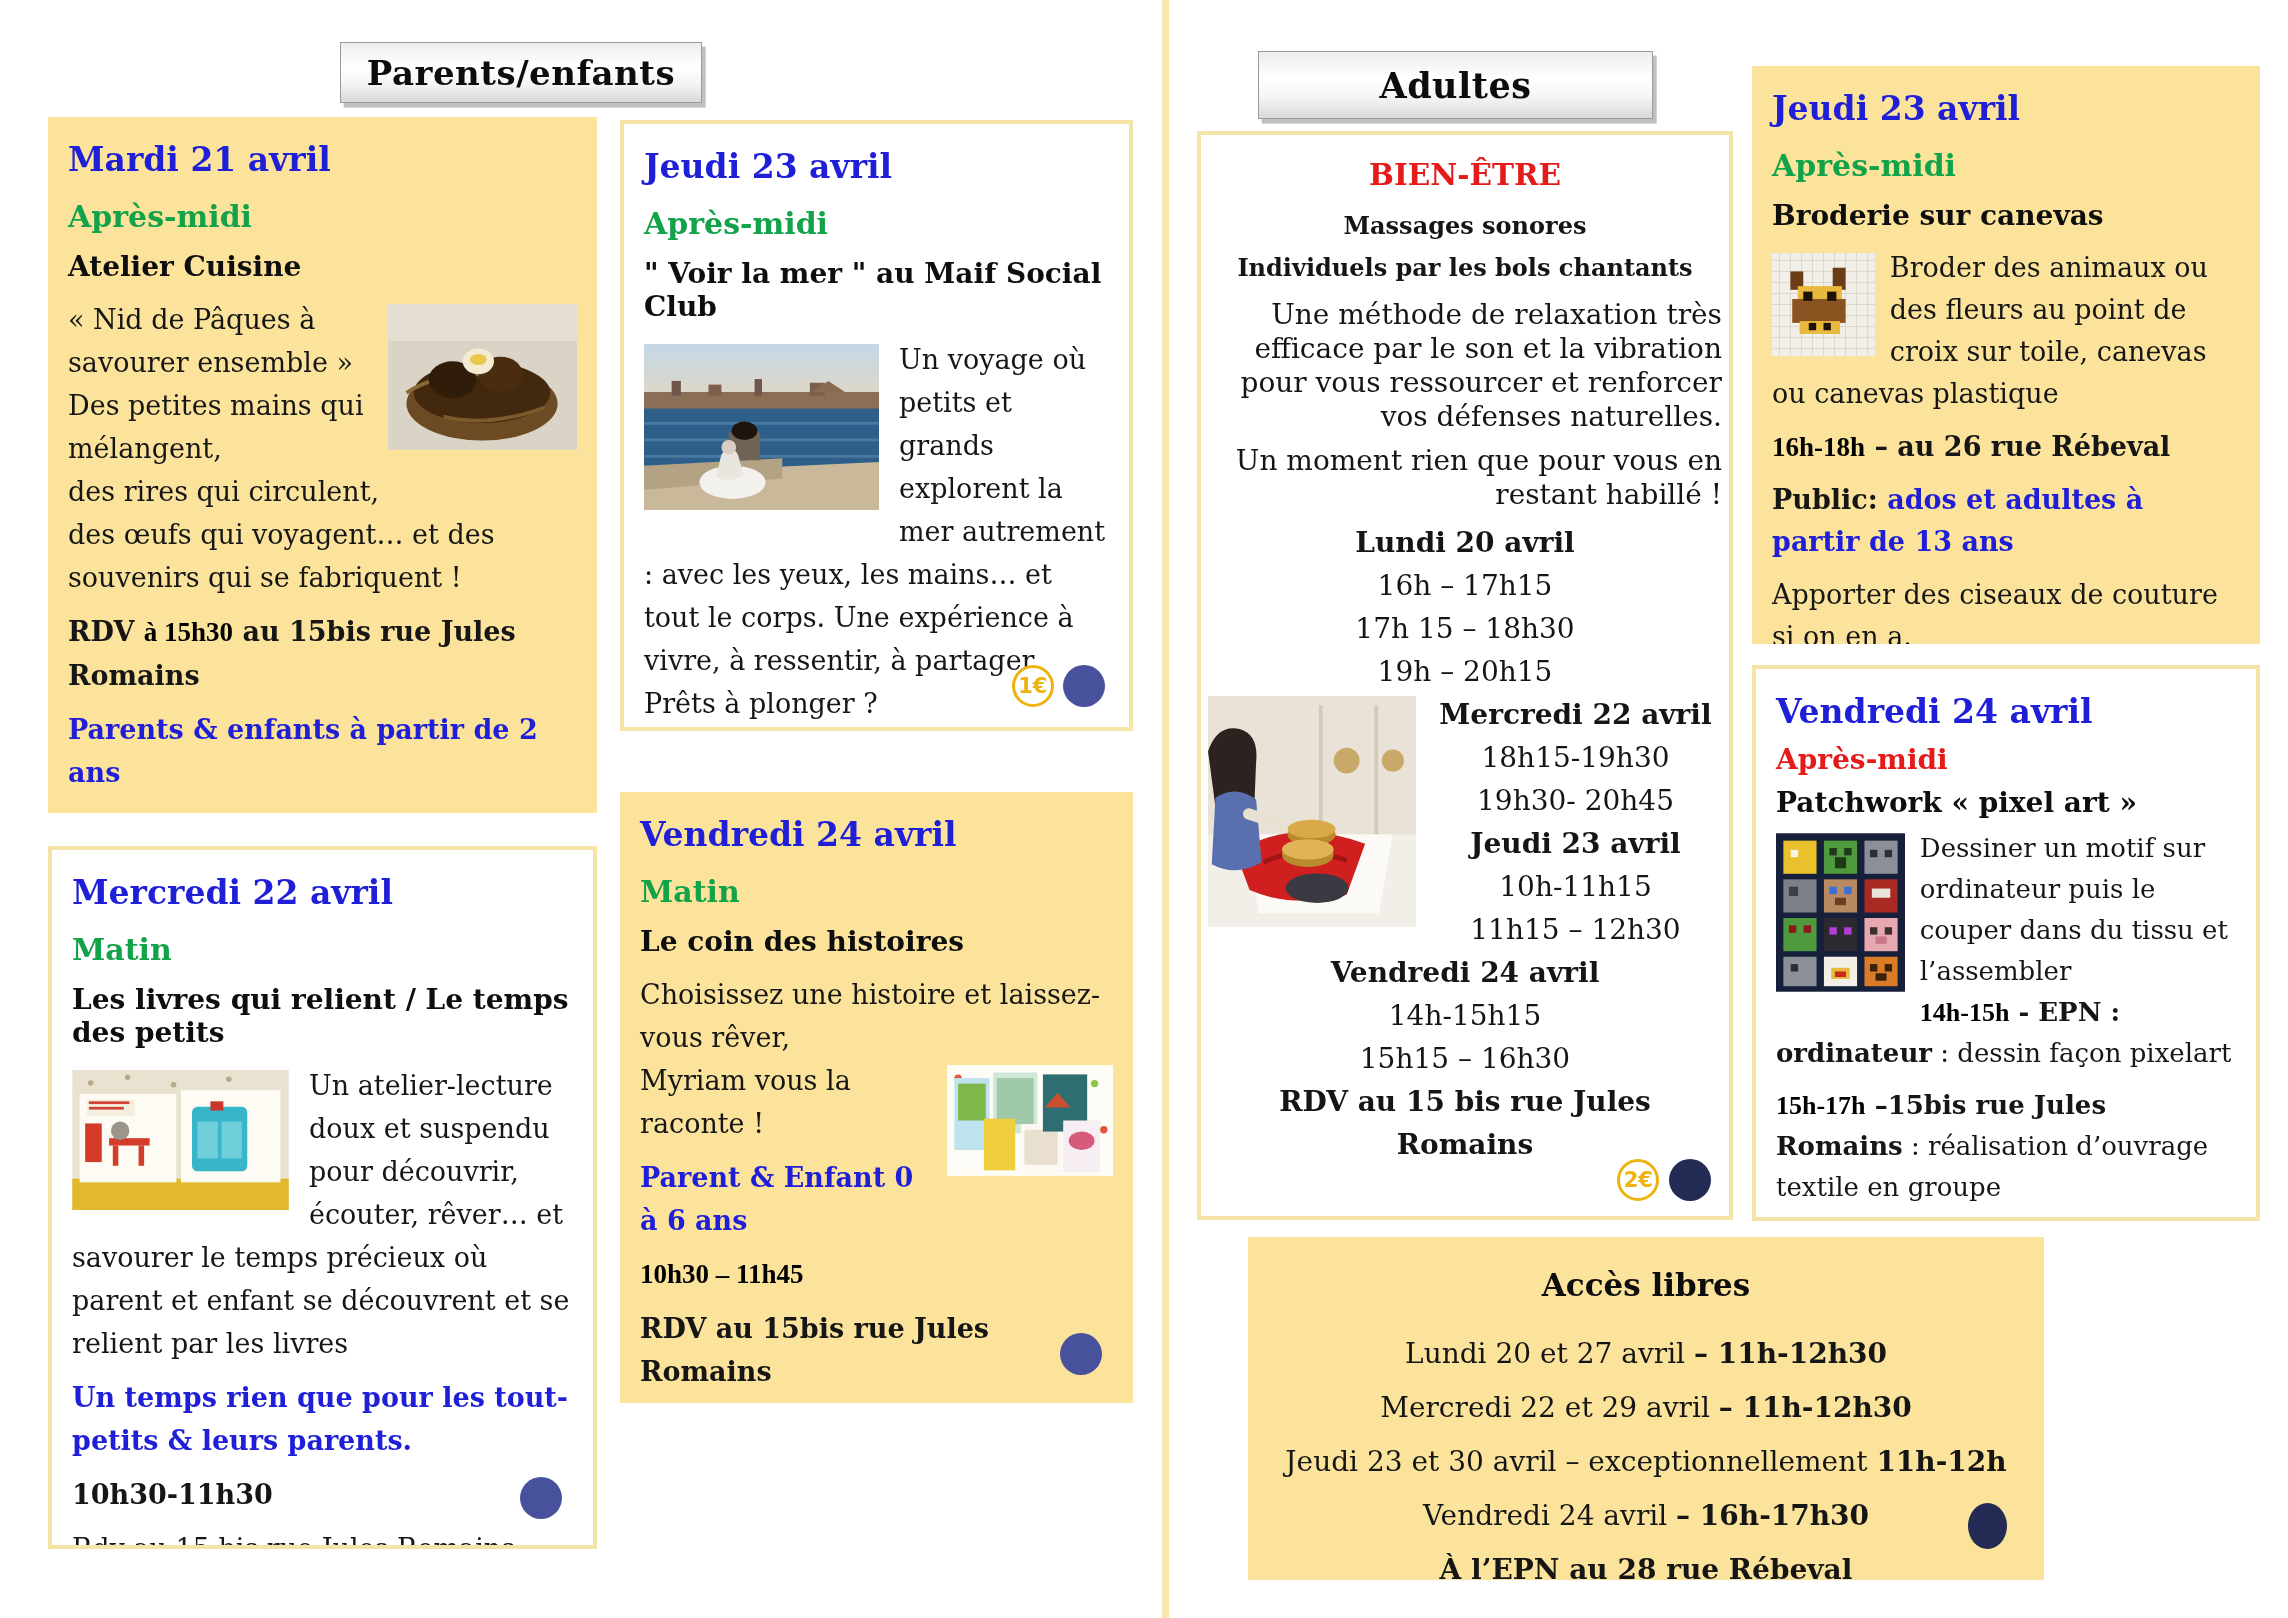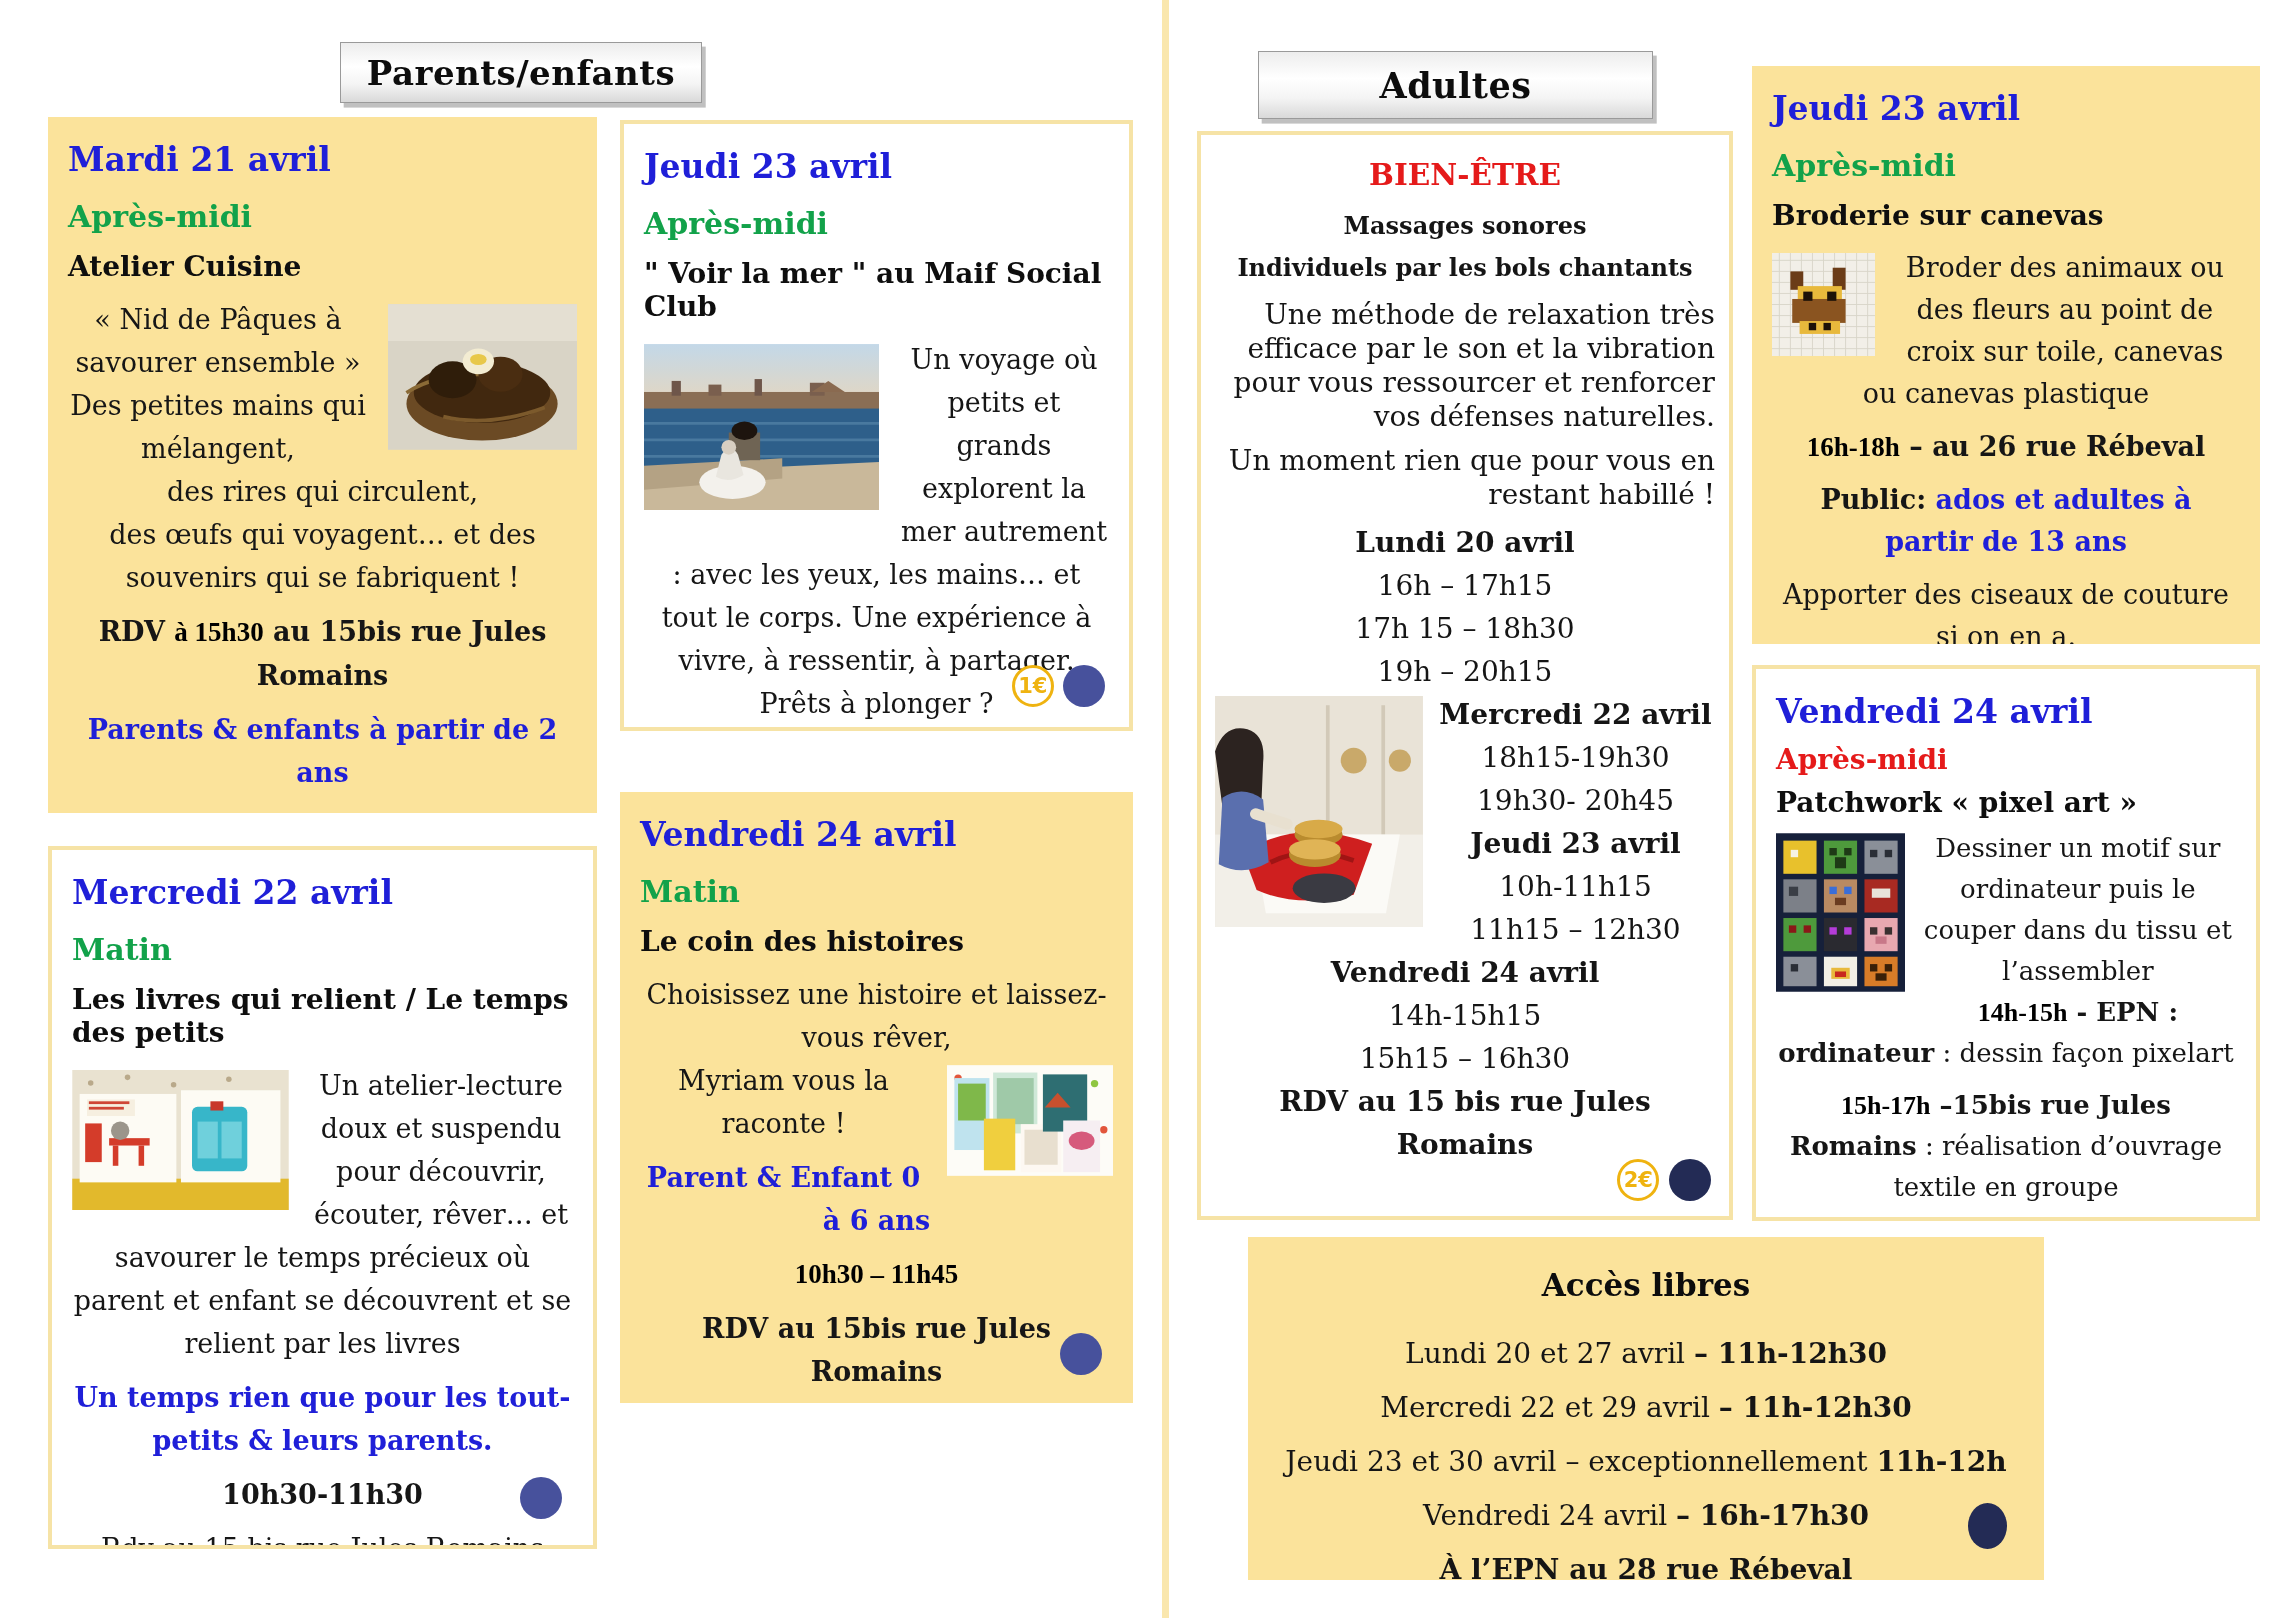--- a/index.html
+++ b/index.html
@@ -17,30 +17,30 @@
   #btn-adultes { left:1258px; top:51px; width:395px; height:68px; font-size:35px; }
 
   .box { position:absolute; padding:16.6px 20px; overflow:hidden; }
   .box.yellow { background:#FBE39B; }
   .box.white  { background:#ffffff; border:4.6px solid #F6E3A6; }
 
   #box-mardi      { left:48px;   top:117px;  width:549px; height:696px; }
   #box-mercredi   { left:48px;   top:846px;  width:549px; height:703px; }
   #box-jeudi-pe   { left:620px;  top:120px;  width:513px; height:611px; }
   #box-vendredi-pe{ left:620px;  top:792px;  width:513px; height:611px; }
-  #box-bienetre   { left:1197px; top:131px;  width:536px; height:1089px; text-align:center; padding:13px 14px; }
+  #box-bienetre   { left:1197px; top:131px;  width:536px; height:1089px; text-align:center; padding:13px 7px; }
   #box-jeudi-ad   { left:1752px; top:66px;   width:508px; height:578px; }
   #box-vendredi-ad{ left:1752px; top:665px;  width:508px; height:556px; }
   #box-acces      { left:1248px; top:1237px; width:796px; height:343px; text-align:center; }
 
   .t-title  { color:#1F1FD8; font-weight:bold; font-size:33px; line-height:1.25; margin:5.5px 0 18.5px; }
   .t-period { font-weight:bold; font-size:30px; margin:3.7px 0 16.6px; }
   .green { color:#12A24A; } .redtx { color:#E51A1A; }
   .t-event { font-weight:bold; font-size:28px; margin:3.7px 0 14.8px; color:#0e0e0e; }
-  .body  { font-size:27px; line-height:43px; color:#161616;text-align:center; }
+  .body  { font-size:27px; line-height:43px; color:#161616; }
   .bold  { font-weight:bold; }
   .blue  { color:#1F1FD8; font-weight:bold; }
   .red   { color:#000000;font-family:Liberation Serif, serif; }
   .mb    { margin-bottom:11px; }
 
   .coin { display:inline-flex; align-items:center; justify-content:center;
     width:42px; height:42px; border-radius:50%; background:#ffffff;
     border:3.7px solid #EFB310; color:#EFB310; font-weight:bold; font-size:21px;
     font-family:"DejaVu Sans","Liberation Sans",sans-serif; flex:0 0 auto; }
   .dot { display:inline-block; width:42px; height:42px; border-radius:50%; flex:0 0 auto; }

